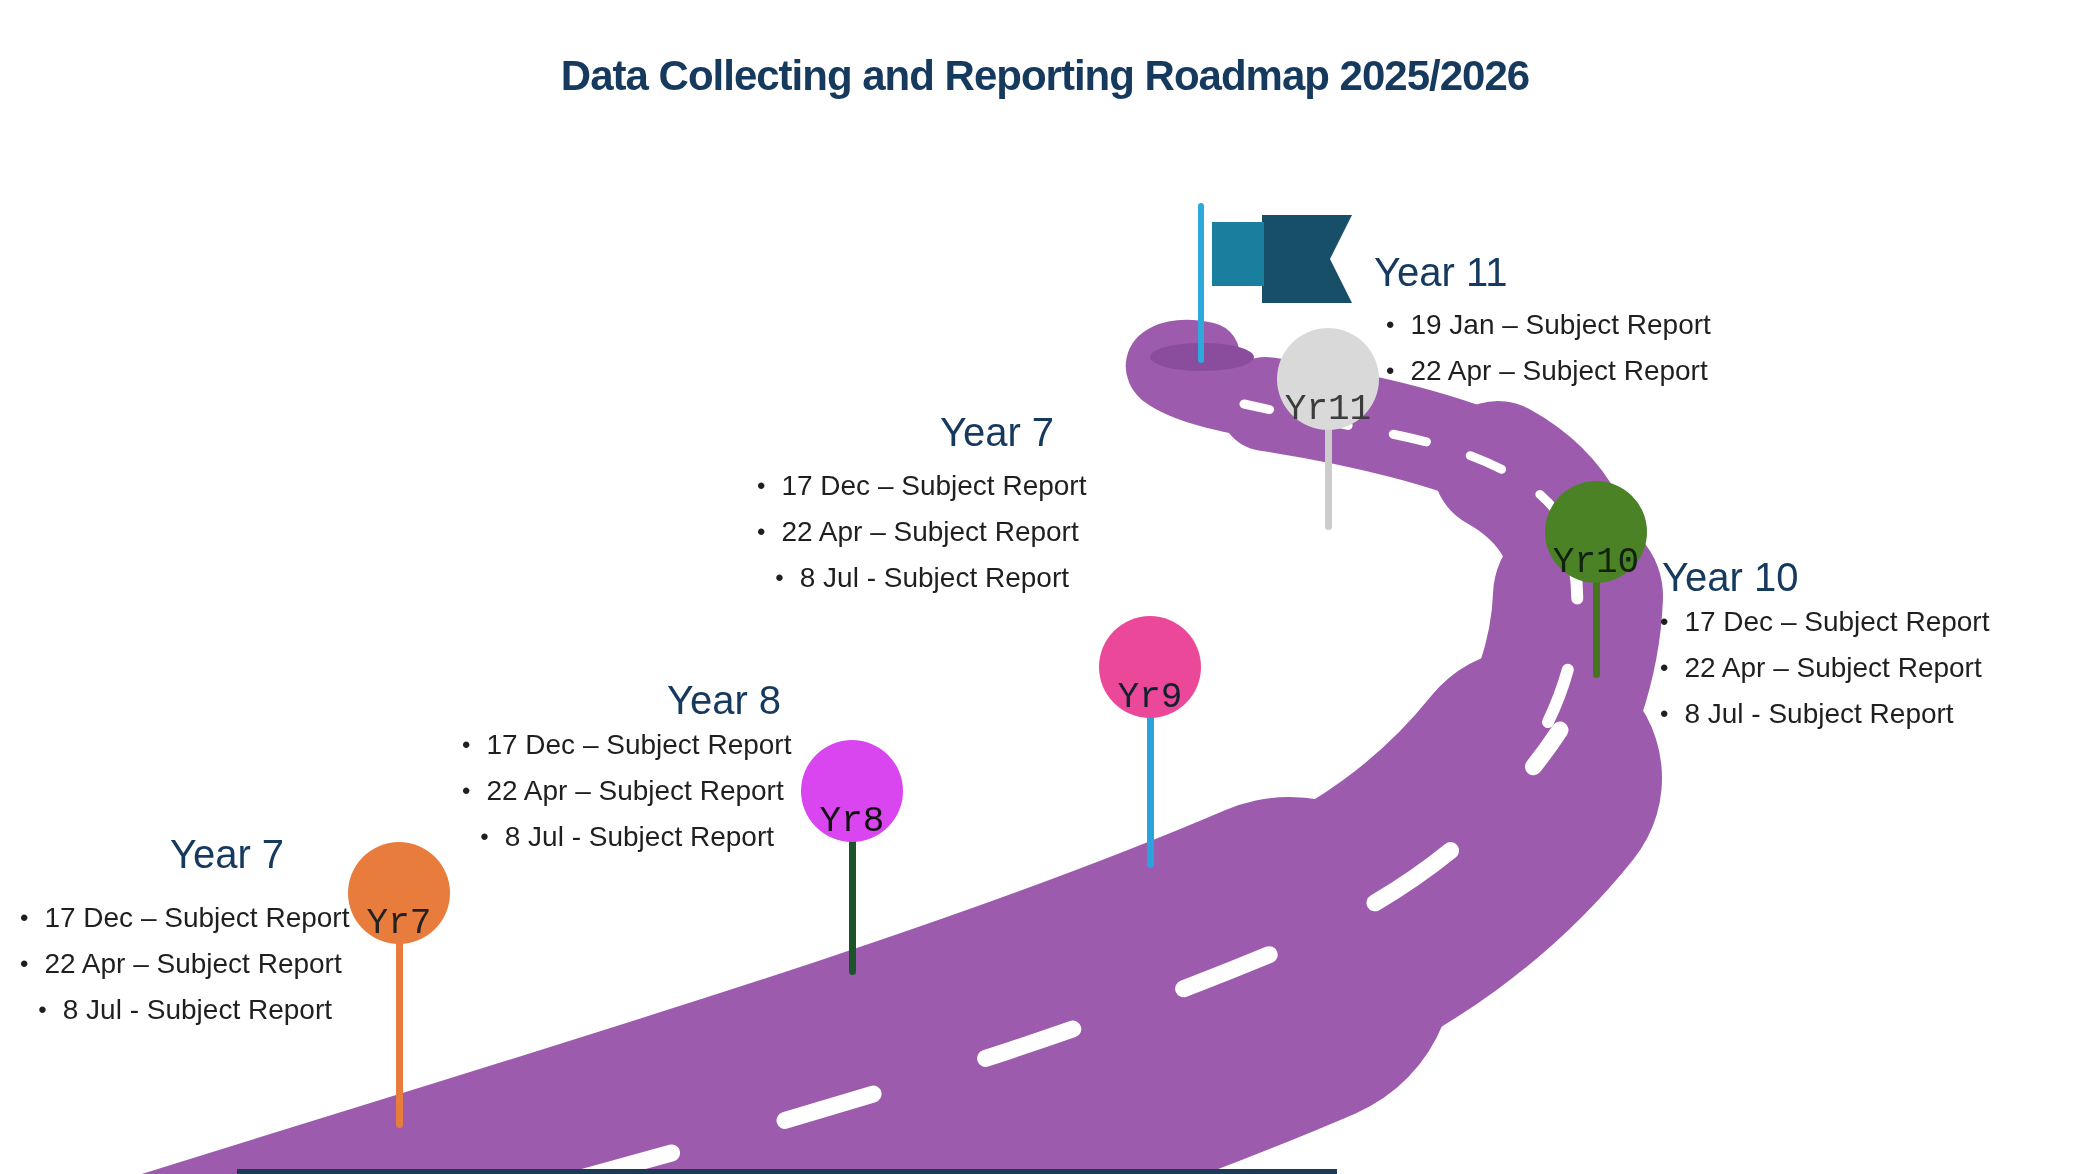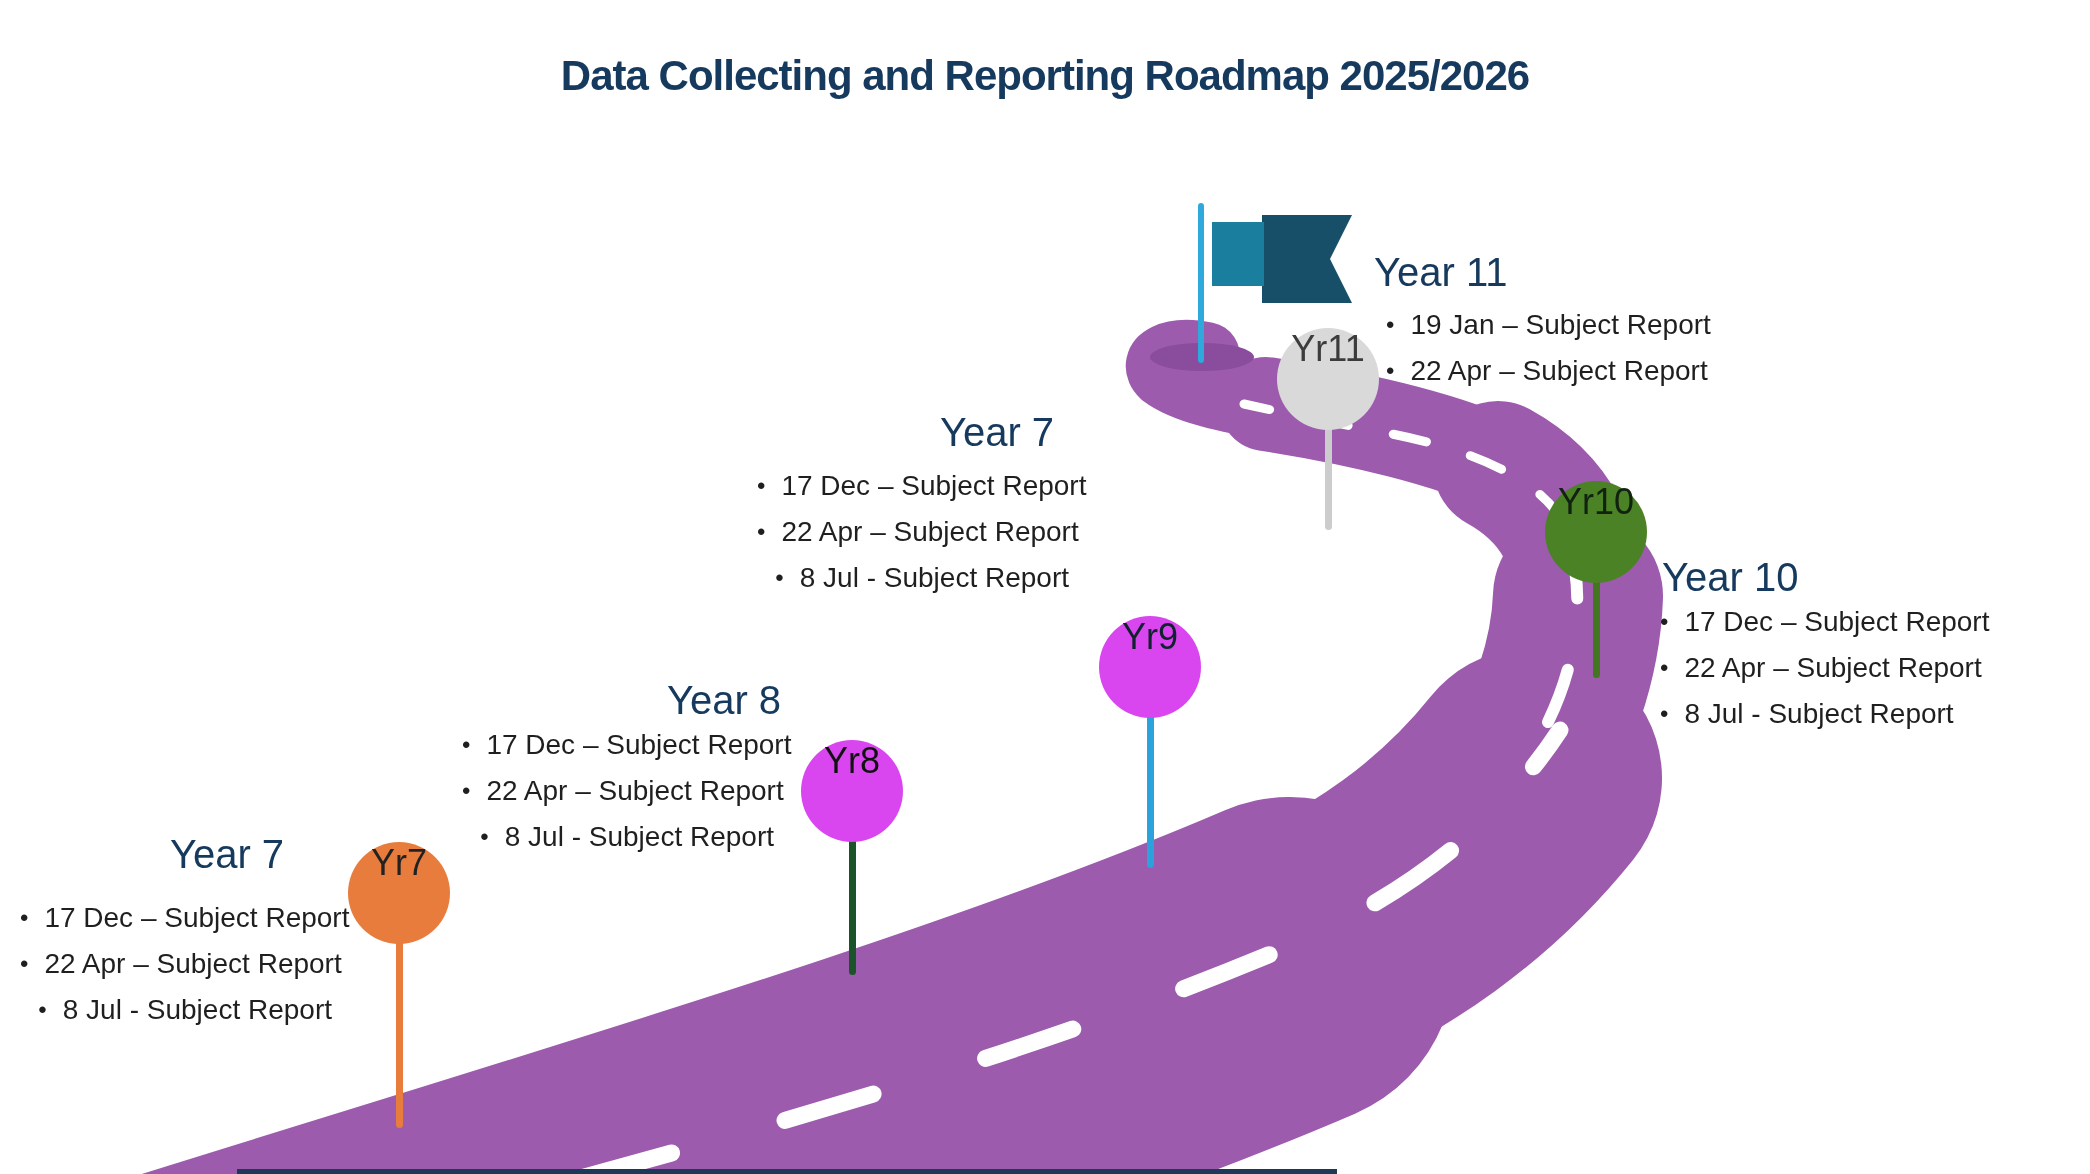--- a/index.html
+++ b/index.html
@@ -37,22 +37,23 @@
     position: absolute;
     width: 7px;
     border-radius: 4px;
   }
   .pin-circle {
     position: absolute;
     width: 102px;
     height: 102px;
     border-radius: 50%;
     display: flex;
-    align-items: flex-start;
+    align-items: flex-end;
     justify-content: center;
+    font-family: Liberation Mono, monospace;
   }
   .pin-label { font-size: 36px; }
   .heading {
     position: absolute;
     font-size: 40px;
     font-weight: normal;
     line-height: 44px;
     white-space: nowrap;
   }
   .list {
@@ -113,21 +114,21 @@
 
   <div class="pin">
     <div class="stem" style="left: 849px; top: 791px; height: 184px; background-color: rgb(27, 84, 41);"></div>
     <div class="pin-circle" style="left: 801px; top: 740px; background-color: #d946ef;">
       <span class="pin-label" style="color: rgb(17, 17, 17);">Yr8</span>
     </div>
   </div>
 
   <div class="pin">
     <div class="stem" style="left: 1147px; top: 667px; height: 201px; background-color: rgb(43, 162, 220);"></div>
-    <div class="pin-circle" style="left: 1099px; top: 616px; background-color: #d946ef;">
+    <div class="pin-circle" style="left: 1099px; top: 616px; background-color: #ec4899;">
       <span class="pin-label" style="color: rgb(16, 34, 46);">Yr9</span>
     </div>
   </div>
 
   <div class="pin">
     <div class="stem" style="left: 1593px; top: 532px; height: 146px; background-color: rgb(68, 118, 31);"></div>
     <div class="pin-circle" style="left: 1545px; top: 481px; background-color: rgb(76, 130, 38);">
       <span class="pin-label" style="color: rgb(17, 34, 17);">Yr10</span>
     </div>
   </div>

